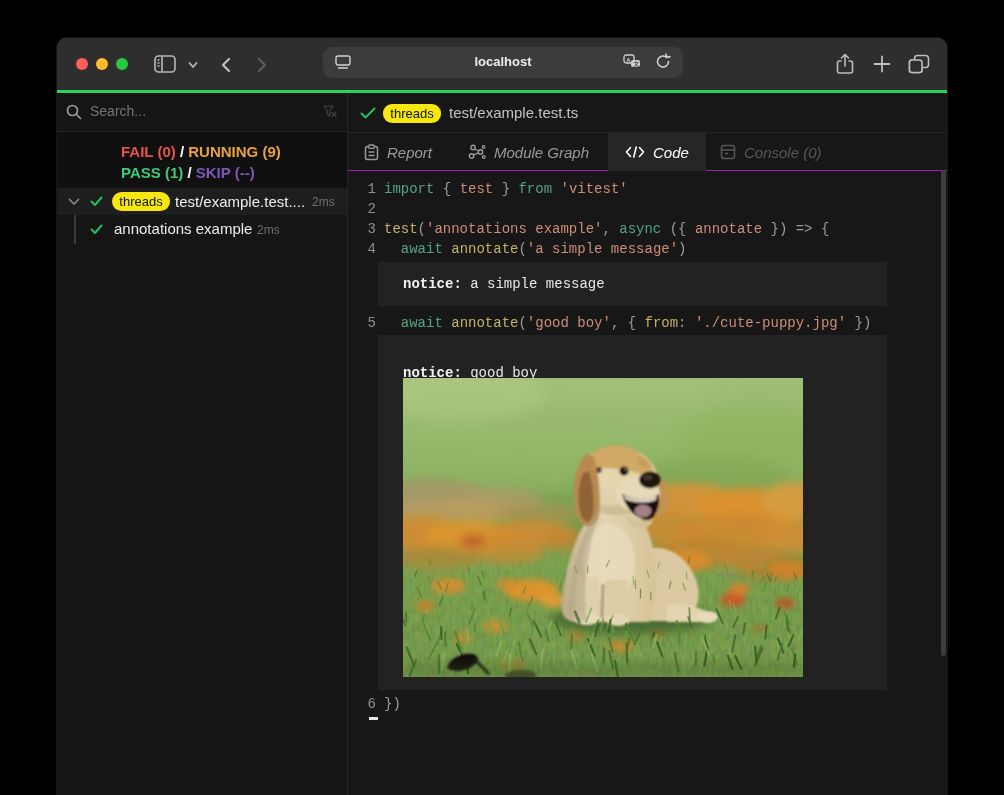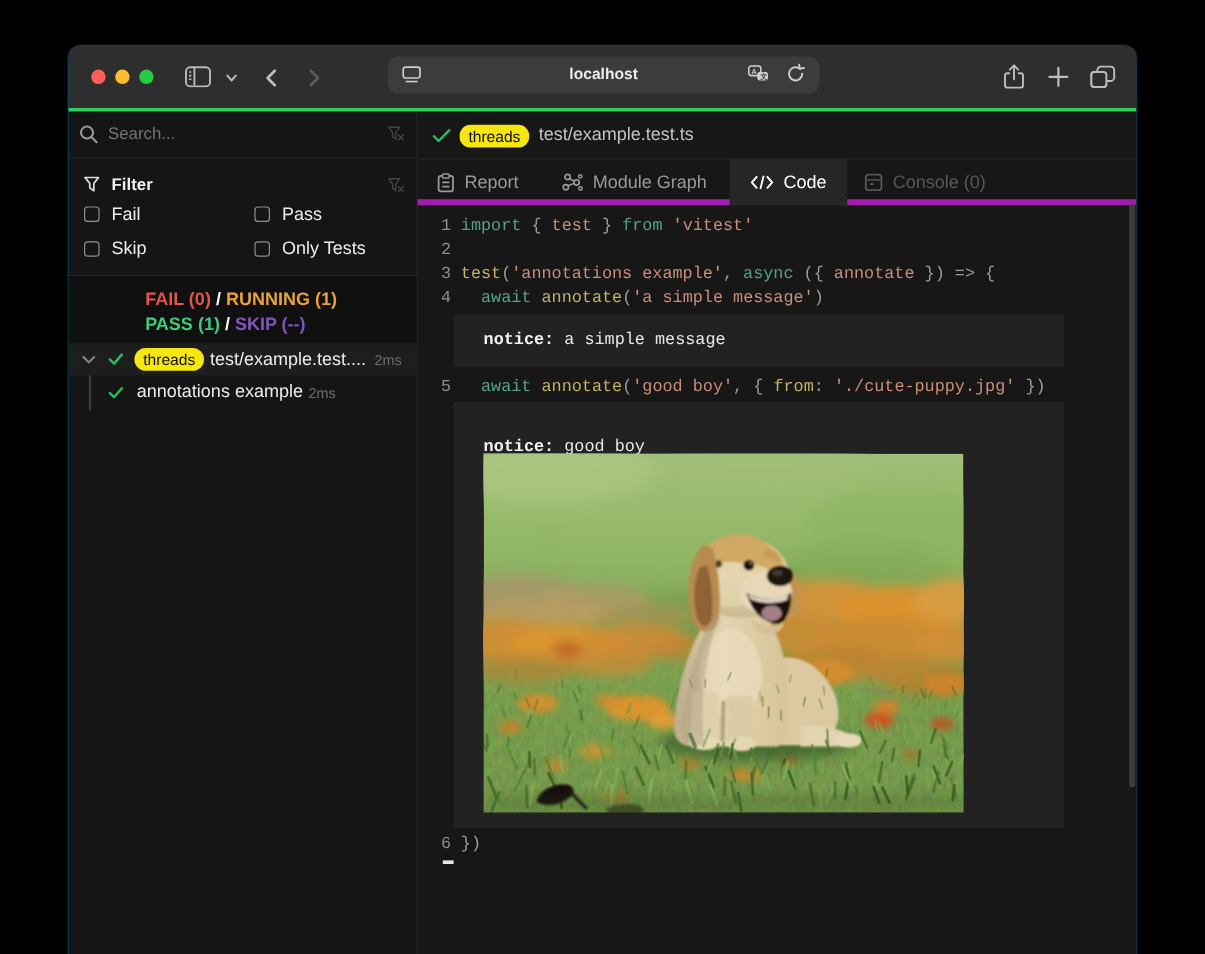--- a/index.html
+++ b/index.html
@@ -32,21 +32,21 @@
   .cblbl { position:absolute; color:#ececec; font-size:15px; }
   .dash { background:#101010; height:57px; position:relative; border-bottom:1px solid #1f1f1f; }
   .dline { position:absolute; left:64px; font-size:15px; font-weight:700; white-space:nowrap; }
   .trow1 { height:26px; background:#1e1e1e; position:relative; }
   .trow2 { height:29px; position:relative;text-decoration:underline; }
   .pill { background:#f5e70f; color:#111; border-radius:9px; font-weight:400;
     display:inline-block; text-align:center; }
   .ms { color:#6e6e6e; font-size:12px; position:absolute; }
   
   .fhead { height:40px; position:relative; border-bottom:1px solid #242424; }
-  .tabs { height:38px; position:relative; border-bottom:5px solid #a21caf; }
+  .tabs { height:38px; position:relative; border-bottom:1px solid #a21caf;font-style:italic; }
   .tab { position:absolute; top:0; height:38px; display:flex; align-items:center;
     color:#9a9a9a; font-size:15px; }
   .tab.active { background:#262626; color:#fff; }
   .code { position:absolute; left:0; top:79px; right:0; bottom:0;
     font-family:"Liberation Mono", monospace; font-size:14px; line-height:20px;
     color:#d4d4d4; }
   .cl { position:absolute; white-space:pre; }
   .gut { position:absolute; width:28px; text-align:right; color:#8f8f8f; }
   .kw { color:#54a483; } .str { color:#ce8d77; } .fn { color:#c6b264; }
   .pun { color:#9d9d9d; }
@@ -121,40 +121,22 @@
         <svg style="position:absolute; left:9px; top:11px;" width="16" height="16" viewBox="0 0 16 16">
           <circle cx="6.5" cy="6.5" r="5" fill="none" stroke="#9b9b9b" stroke-width="1.7"></circle>
           <line x1="10.5" y1="10.5" x2="14.5" y2="14.5" stroke="#9b9b9b" stroke-width="1.7" stroke-linecap="round"></line>
         </svg>
         <div class="search-txt">Search...</div>
         <svg style="position:absolute; right:10px; top:12px; opacity:.35;" width="14" height="13" viewBox="0 0 14 13">
           <path d="M1 1 H10 L6.8 5.5 V11 L4.2 9 V5.5 Z" fill="none" stroke="#9b9b9b" stroke-width="1.2" stroke-linejoin="round"></path>
           <path d="M9 7.5 L13 11.5 M13 7.5 L9 11.5" stroke="#9b9b9b" stroke-width="1.2" stroke-linecap="round"></path>
         </svg>
       </div>
-      <div class="srow filter-blk">
-        <svg style="position:absolute; left:13px; top:15px;" width="13" height="13" viewBox="0 0 13 13">
-          <path d="M0.8 0.8 H12.2 L8.2 5.8 V12 L4.8 9.5 V5.8 Z" fill="none" stroke="#dcdcdc" stroke-width="1.4" stroke-linejoin="round"></path>
-        </svg>
-        <div class="filter-ttl">Filter</div>
-        <svg style="position:absolute; right:10px; top:16px; opacity:.35;" width="14" height="13" viewBox="0 0 14 13">
-          <path d="M1 1 H10 L6.8 5.5 V11 L4.2 9 V5.5 Z" fill="none" stroke="#9b9b9b" stroke-width="1.2" stroke-linejoin="round"></path>
-          <path d="M9 7.5 L13 11.5 M13 7.5 L9 11.5" stroke="#9b9b9b" stroke-width="1.2" stroke-linecap="round"></path>
-        </svg>
-        <div class="cb" style="left:13px; top:40px;"></div>
-          <div class="cblbl" style="left:36px; top:38px;">Fail</div>
-        <div class="cb" style="left:155px; top:40px;"></div>
-          <div class="cblbl" style="left:178px; top:38px;">Pass</div>
-        <div class="cb" style="left:13px; top:69px;"></div>
-          <div class="cblbl" style="left:36px; top:67px;">Skip</div>
-        <div class="cb" style="left:155px; top:69px;"></div>
-          <div class="cblbl" style="left:178px; top:67px;">Only Tests</div>
-      </div>
       <div class="dash">
-        <div class="dline" style="top:11px;"><span style="color:#e5544b;">FAIL (0)</span><span style="color:#fff;"> / </span><span style="color:#e9a23b;">RUNNING (1)</span></div>
+        <div class="dline" style="top:11px;"><span style="color:#e5544b;">FAIL (0)</span><span style="color:#fff;"> / </span><span style="color:#e9a23b;">RUNNING (9)</span></div>
         <div class="dline" style="top:32px;"><span style="color:#3fc97c;">PASS (1)</span><span style="color:#fff;"> / </span><span style="color:#7e57b8;">SKIP (--)</span></div>
       </div>
       <div class="trow1">
         <svg style="position:absolute; left:11px; top:9px;" width="12" height="8" viewBox="0 0 12 8">
           <path d="M1.5 1.5 L6 6 L10.5 1.5" fill="none" stroke="#8a8a8a" stroke-width="1.7" stroke-linecap="round" stroke-linejoin="round"></path>
         </svg>
         <svg style="position:absolute; left:33px; top:7px;" width="13" height="11" viewBox="0 0 13 11">
           <path d="M1.5 5.5 L5 9 L11.5 1.5" fill="none" stroke="#27bf5e" stroke-width="2" stroke-linecap="round" stroke-linejoin="round"></path>
         </svg>
         <div class="pill" style="position:absolute; left:55px; top:3px; width:58px; height:19px; font-size:13px; line-height:19px; border-radius:10px;">threads</div>

